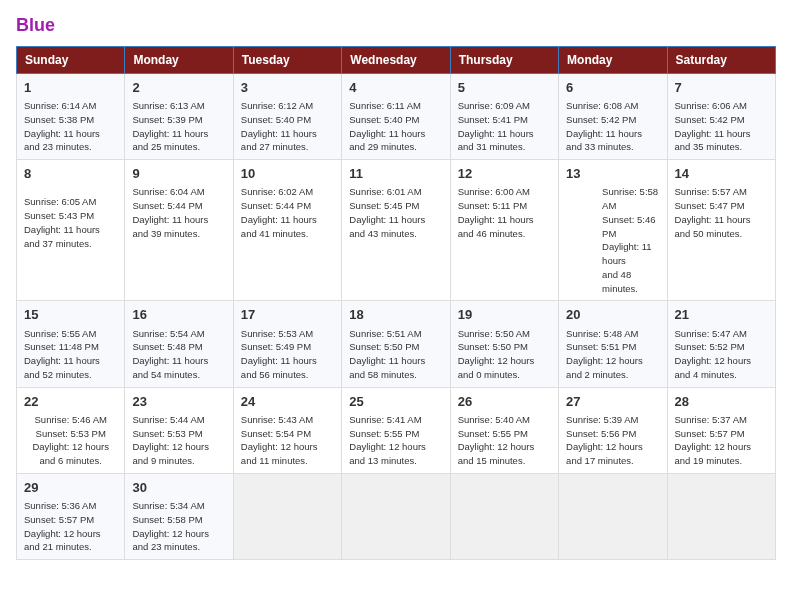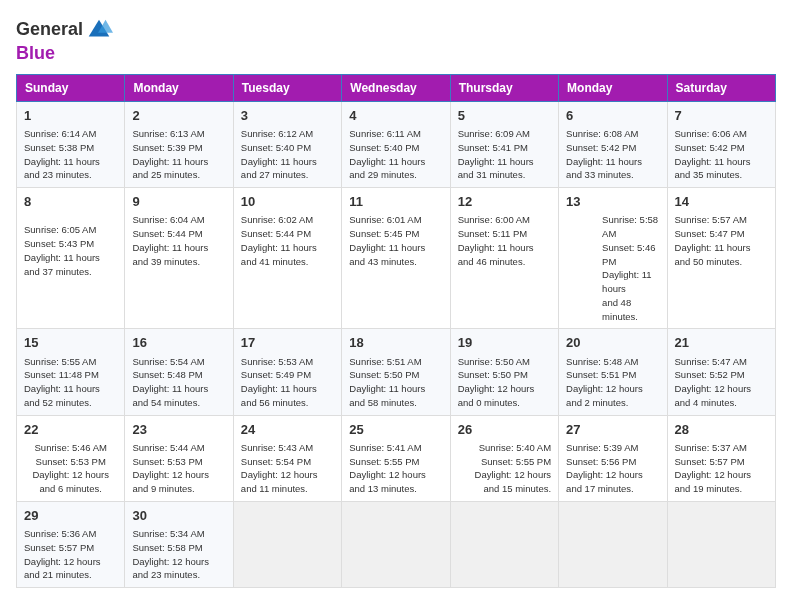--- a/index.html
+++ b/index.html
@@ -46,21 +46,21 @@
       font-size: 14px;
       color: #555;
       margin-top: 2px;
     }
     .calendar {
       width: 100%;
       border-collapse: collapse;
       border: 1px solid #ccc;
     }
     .calendar thead tr th {
-      background: #a21caf;
+      background: #7f1d1d;
       color: #fff;
       font-size: 12px;
       font-weight: bold;
       text-align: left;
       padding: 6px 8px;
       border: 1px solid #3a7cc0;
     }
     .calendar tbody tr td {
       vertical-align: top;
       padding: 5px 7px;
@@ -92,27 +92,20 @@
     .empty-cell {
       background: #f0f0f0 !important;
     }
   </style>
 </head>
 <body>
 
 <div class="header">
   <div class="logo">
     <div>
-      <div style="display:flex;align-items:center;">
-        <span class="logo-text">General</span>
-        <svg class="logo-icon" viewBox="0 0 30 30">
-          <polygon points="15,4 26,22 4,22" fill="#1a6fba"></polygon>
-          <polygon points="22,4 30,18 14,18" fill="#3399dd" opacity="0.7"></polygon>
-        </svg>
-      </div>
       <span class="logo-text logo-blue">Blue</span>
     </div>
   </div>
   <div class="title-block">
     <div class="month-title"></div>
     <div class="location-title"></div>
   </div>
 </div>
 
 <table class="calendar">
@@ -305,21 +298,21 @@
         </td>
         <td>
           <span class="day-num">25</span>
           <div class="day-info" style="white-space: pre-line;">Sunrise: 5:41 AM
 Sunset: 5:55 PM
 Daylight: 12 hours
 and 13 minutes.</div>
         </td>
         <td>
           <span class="day-num">26</span>
-          <div class="day-info" style="white-space: pre-line; text-align: right;">Sunrise: 5:40 AM
+          <div class="day-info" style="white-space: pre-line;">Sunrise: 5:40 AM
 Sunset: 5:55 PM
 Daylight: 12 hours
 and 15 minutes.</div>
         </td>
         <td>
           <span class="day-num">27</span>
           <div class="day-info" style="white-space: pre-line;">Sunrise: 5:39 AM
 Sunset: 5:56 PM
 Daylight: 12 hours
 and 17 minutes.</div>

